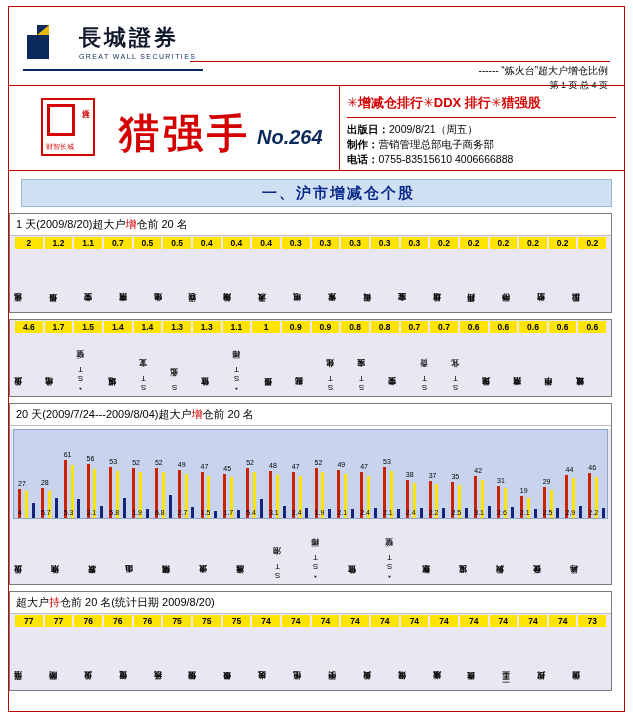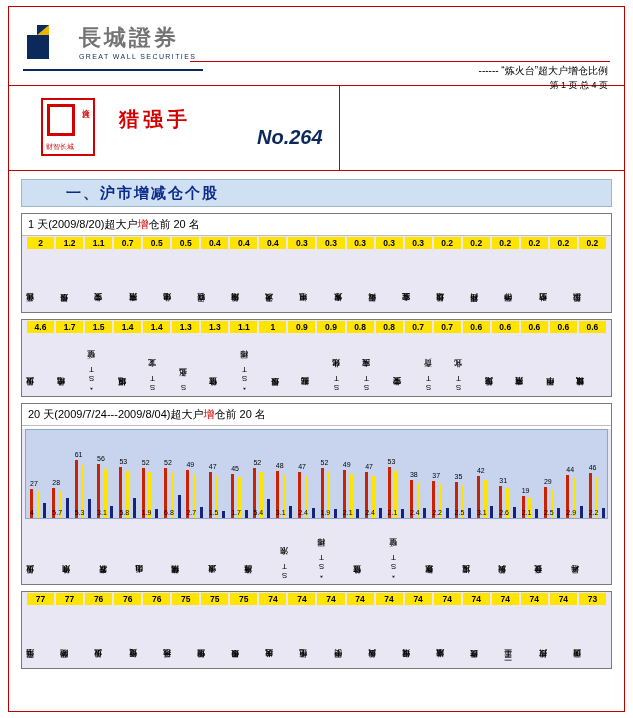--- a/index.html
+++ b/index.html
@@ -14,21 +14,21 @@
     position:absolute;left:8px;top:6px;width:617px;height:706px;
     border:1px solid #c00000;box-sizing:border-box;background:#fff;
   }
   
   .hdr{position:relative;height:78px;border-bottom:1px solid #c00000;}
   .logo-mark{
     position:absolute;left:18px;top:18px;width:44px;height:34px;
   }
   .brand-cn{
     position:absolute;left:70px;top:16px;font-size:22px;font-weight:bold;
-    letter-spacing:3px;color:#737373;font-family:"DejaVu Sans",sans-serif;
+    letter-spacing:3px;color:#0f172a;font-family:"DejaVu Sans",sans-serif;
   }
   .brand-en{
     position:absolute;left:70px;top:46px;font-size:7px;letter-spacing:1.4px;
     color:#0b2a5b;
   }
   .hdr-sep{
     position:absolute;left:14px;top:62px;width:180px;height:2px;background:#0b2a5b;
   }
   .slogan{
     position:absolute;right:16px;top:26px;color:#d40000;font-size:17px;
@@ -53,45 +53,45 @@
     position:absolute;left:4px;top:4px;width:22px;height:26px;border:3px solid #d40000;
   }
   .seal .cn-small{
     position:absolute;right:3px;top:3px;font-size:8px;color:#d40000;
     writing-mode:vertical-rl;line-height:9px;
   }
   .seal .cn-bot{
     position:absolute;left:3px;bottom:2px;font-size:7px;color:#d40000;letter-spacing:0px;
   }
   .mast-title{
-    position:absolute;left:110px;top:20px;font-size:20px;font-weight:bold;color:#d40000;
+    position:absolute;left:110px;top:20px;font-size:40px;font-weight:bold;color:#d40000;
     letter-spacing:4px;font-family:"DejaVu Sans",sans-serif;
   }
   .mast-no{
     position:absolute;left:248px;top:40px;font-size:20px;font-weight:bold;
     font-style:italic;color:#0b2a5b;
   }
   .mast-vline{
     position:absolute;left:330px;top:0;width:1px;height:84px;background:#c00000;
   }
   .mast-right{position:absolute;left:338px;top:8px;right:8px;}
   .mr-line1{color:#d40000;font-weight:bold;font-size:13px;letter-spacing:0px;}
   .mr-rule{height:1px;background:#c00000;margin:5px 0 4px 0;}
   .mr-row{font-size:10.5px;line-height:15px;}
   .mr-row b{font-weight:bold;}
   
   .sect{
     margin:8px 12px 6px 12px;height:26px;background:#cfe0f2;border:1px solid #9bb7d4;
-    display:flex;align-items:center;
+    display:flex;align-items:center;justify-content:center;
   }
   .sect span{
     color:#0b2a8b;font-weight:bold;font-size:15px;letter-spacing:2px;margin-left:44px;
   }
   
-  .block{margin:0 12px 6px 12px;border:1px solid #7a7a7a;}
+  .block{margin:0 12px 6px 0;border:1px solid #7a7a7a;}
   .block-title{
     padding:3px 6px;font-size:11px;border-bottom:1px solid #bdbdbd;background:#fff;
   }
   .block-title .red{color:#d40000;}
   .chartbox{position:relative;background:#e9e7f3;}
   .cell{
     flex:1;text-align:center;font-size:8.5px;font-weight:bold;color:#000;
     position:relative;
   }
   .valband{
@@ -141,20 +141,33 @@
 
   <div class="mast">
     <div class="seal">
       <div class="ch"></div>
       <div class="cn-small">烽火台</div>
       <div class="cn-bot">财智长城</div>
     </div>
     <div class="mast-title">猎强手</div>
     <div class="mast-no">No.264</div>
     <div class="mast-vline"></div>
+    <div class="mast-right">
+      <div class="mr-line1">✳增减仓排行✳DDX 排行✳猎强股</div>
+      <div class="mr-rule"></div>
+      <div class="mr-row">
+        <b>出版日：</b><span>2009/8/21（周五）</span>
+      </div>
+      <div class="mr-row">
+        <b>制作：</b><span>营销管理总部电子商务部</span>
+      </div>
+      <div class="mr-row">
+        <b>电话：</b><span>0755-83515610    4006666888</span>
+      </div>
+    </div>
   </div>
 
   <div class="sect">
     <span>一、沪市增减仓个股</span>
   </div>
 
   <div id="blocks-host">
       <div class="block">
         <div class="block-title"><span>1 天(2009/8/20)超大户</span><span class="red">增</span><span>仓前 20 名</span></div>
         <div class="chartbox">
@@ -501,20 +514,21 @@
             <div class="lab-wrap">
               <div class="lab">金龙科技</div>
             </div>
             <div class="lab-wrap">
               <div class="lab">老风祥</div>
             </div>
           </div>
         </div>
       </div>
       <div class="block">
+        <div class="block-title"><span>超大户</span><span class="red">持</span><span>仓前 20 名(统计日期 2009/8/20)</span></div>
         <div class="chartbox">
           <div class="valband">
             <div class="cell hl">77</div>
             <div class="cell hl">77</div>
             <div class="cell hl">76</div>
             <div class="cell">76</div>
             <div class="cell">76</div>
             <div class="cell">75</div>
             <div class="cell">75</div>
             <div class="cell">75</div>

